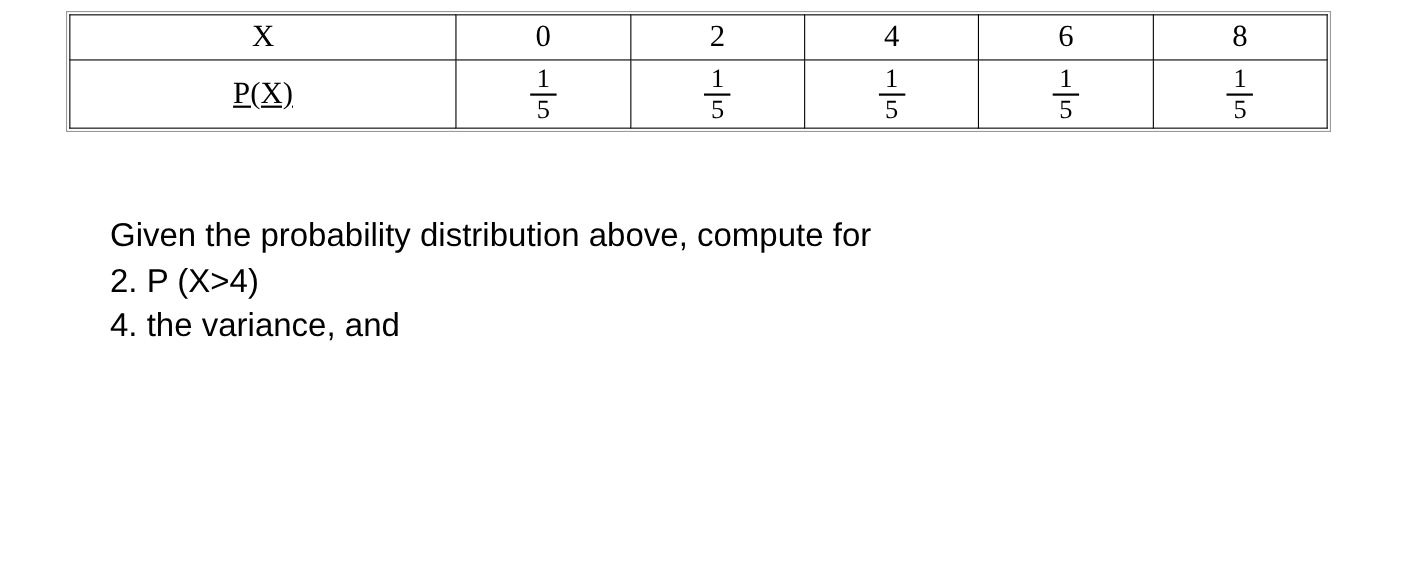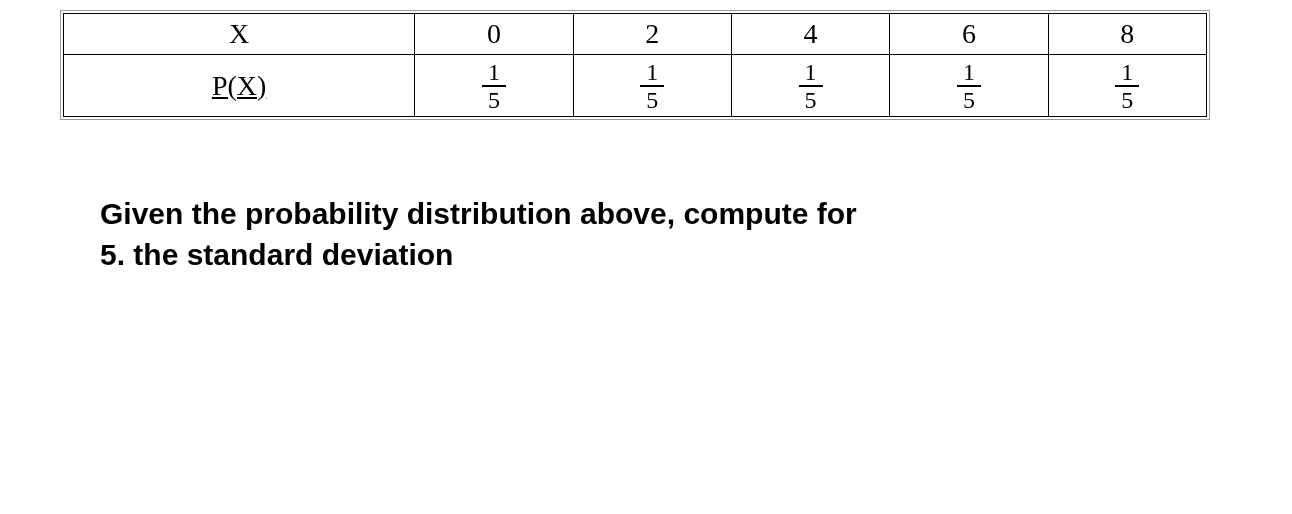--- a/index.html
+++ b/index.html
@@ -57,21 +57,20 @@
     }
     .content {
       margin-top: 70px;
       margin-left: 40px;
       font-size: 30px;
       line-height: 1.35;
       color: #000;
     }
     .content .line {
       margin: 0;
-      font-weight: bold;
     }
   </style>
 </head>
 <body>
 
 
 
 <div class="table-wrapper">
   <table>
     <tbody>
@@ -115,17 +114,18 @@
           <span class="den">5</span>
         </span>
       </td>
     </tr>
   </tbody>
     </table>
 </div>
 
 <div class="content">
   <p class="line">Given the probability distribution above, compute for</p>
-  <p class="line">5. the standard deviation</p>
+  <p class="line">2. P (X&gt;4)</p>
+  <p class="line">4. the variance, and</p>
 </div>
 
 
 
 
 </body></html>

